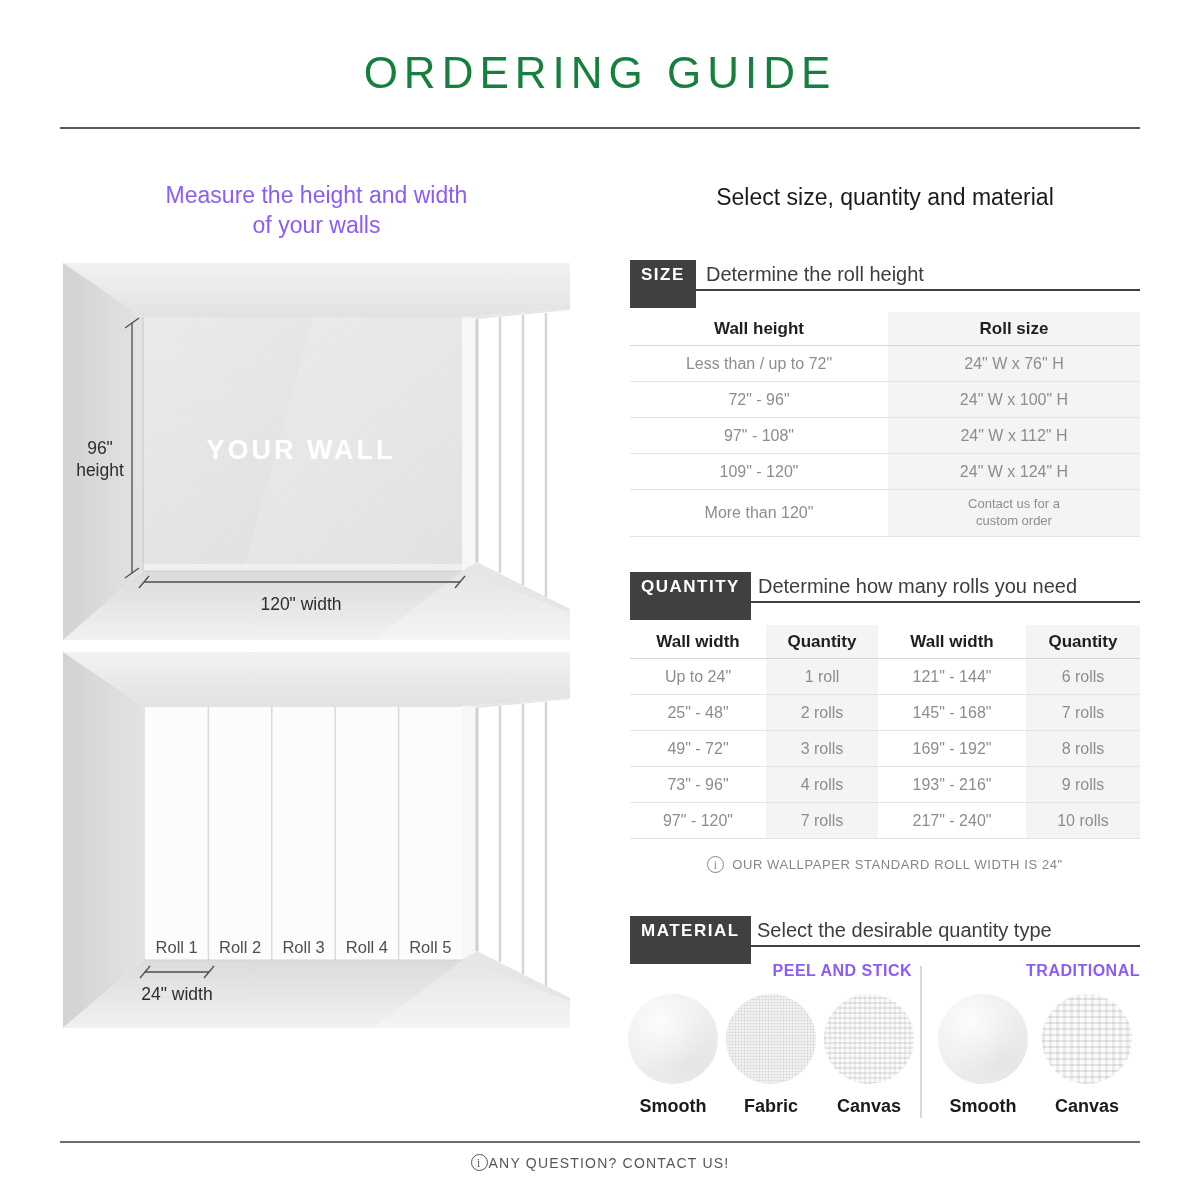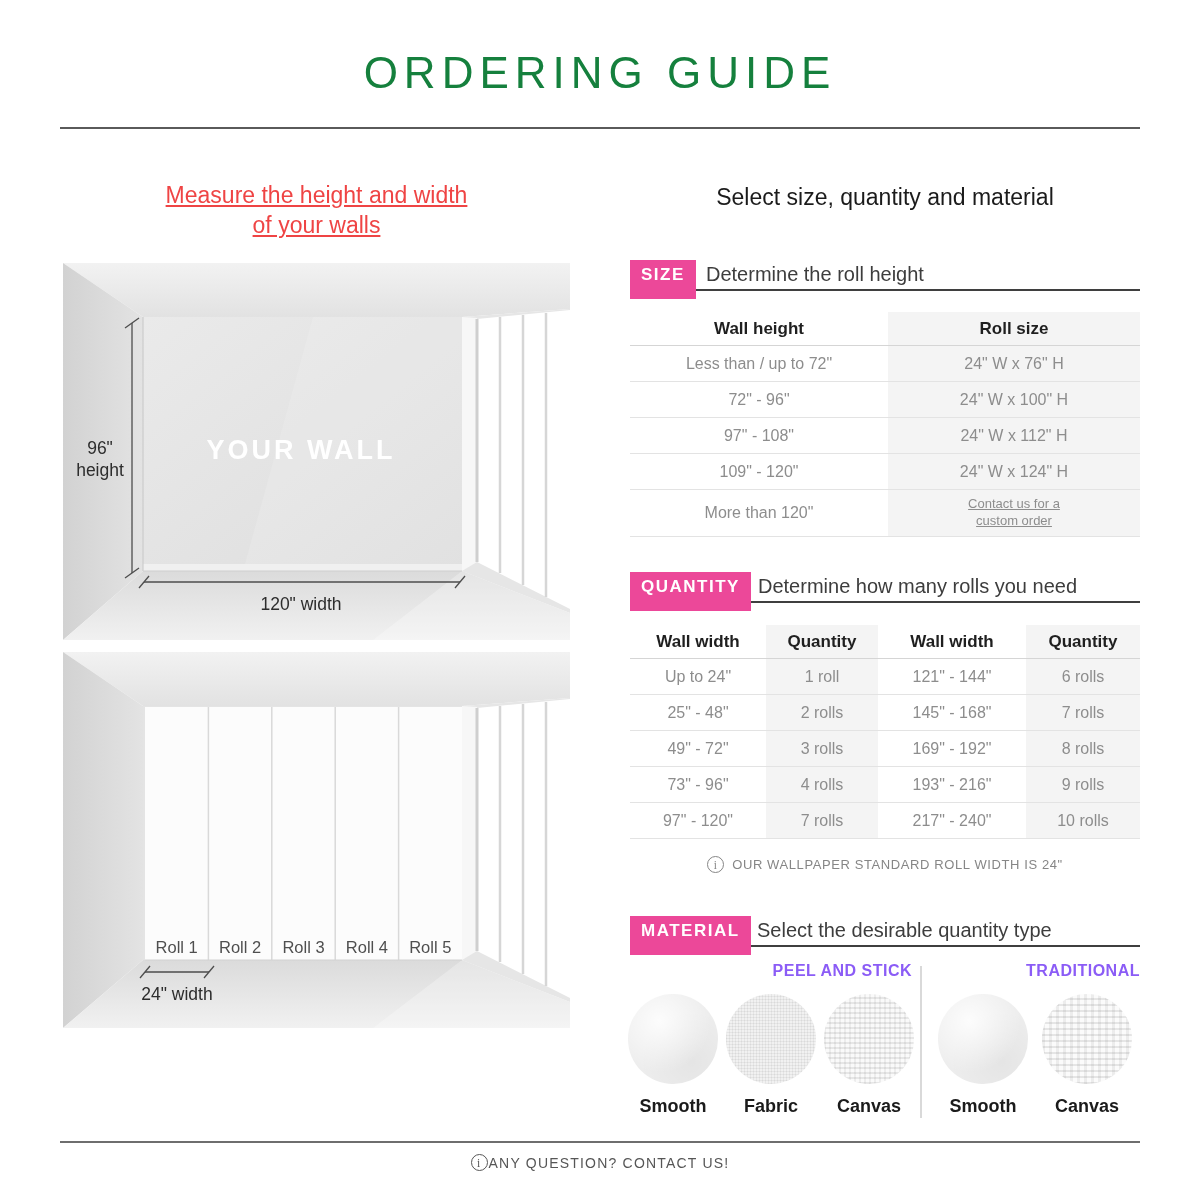--- a/index.html
+++ b/index.html
@@ -11,21 +11,21 @@
   
   .title {
     position:absolute; top:48px; left:0; width:100%; text-align:center;
     font-size:44px; font-weight:400; letter-spacing:6px; color:#15803d;
   }
   .top-rule { position:absolute; left:60px; right:60px; top:127px; border-top:2px solid #5a5a5a; }
 
   
   .left-heading {
     position:absolute; left:63px; top:181px; width:507px; text-align:center;
-    font-size:23px; line-height:1.3; color:#ef4444;text-decoration:underline;
+    font-size:23px; line-height:1.3; color:#8b5cf6;
   }
   .right-heading {
     position:absolute; left:630px; top:184px; width:510px; text-align:center;
     font-size:23px; color:#1b1b1b;
   }
 
   
   .room { position:absolute; left:63px; width:507px; }
   .room svg { display:block; width:100%; height:100%; }
   .room text { font-family:"Liberation Sans", sans-serif; }
@@ -36,38 +36,38 @@
   
   .example {
     position:absolute; left:63px; top:1046px; border-left:2px solid #8f8f8f;
     padding-left:17px; font-size:17px; line-height:1.38; color:#3a3a3a;
   }
 
   
   .section { position:absolute; left:630px; width:510px; }
   .section-header { position:relative; height:29px; border-bottom:2px solid #3f3f3f; }
   .badge {
-    position:absolute; left:0; top:0; background:#ec4899; color:#ffffff;
-    font-size:17px; font-weight:bold; letter-spacing:1.5px; padding:6px 11px 16px; line-height:1;
+    position:absolute; left:0; top:0; background:#404040; color:#ffffff;
+    font-size:17px; font-weight:bold; letter-spacing:1.5px; padding:6px 11px 25px; line-height:1;
   }
   .section-title { position:absolute; bottom:3px; font-size:20px; color:#3d3d3d; }
 
   
   .tbl { width:510px; }
   .t-row { display:grid; align-items:stretch; border-bottom:1px solid #e3e3e3; }
   .size-grid { grid-template-columns:258px 252px; }
   .qty-grid  { grid-template-columns:136px 112px 148px 114px; }
   .t-row > div {
     display:flex; align-items:center; justify-content:center; text-align:center;
     min-height:35px; font-size:16px; color:#8d8d8d;
   }
   .t-row.hdr { border-bottom:1px solid #d5d5d5; }
   .t-row.hdr > div { min-height:33px; font-size:17px; font-weight:bold; color:#1f1f1f; }
   .col-gray { background:#f4f4f4; }
-  .small-cell span { font-size:13px; line-height:1.3; max-width:130px; display:inline-block;text-decoration:underline; }
+  .small-cell span { font-size:13px; line-height:1.3; max-width:130px; display:inline-block; }
 
   .roll-note {
     margin-top:17px; display:flex; align-items:center; justify-content:center; gap:8px;
     font-size:13px; letter-spacing:0.6px; color:#868686;
   }
 
   
   .info-icon {
     box-sizing:border-box; width:17px; height:17px; border:1.5px solid currentColor;
     border-radius:50%; position:relative; flex:0 0 auto; display:inline-block;

